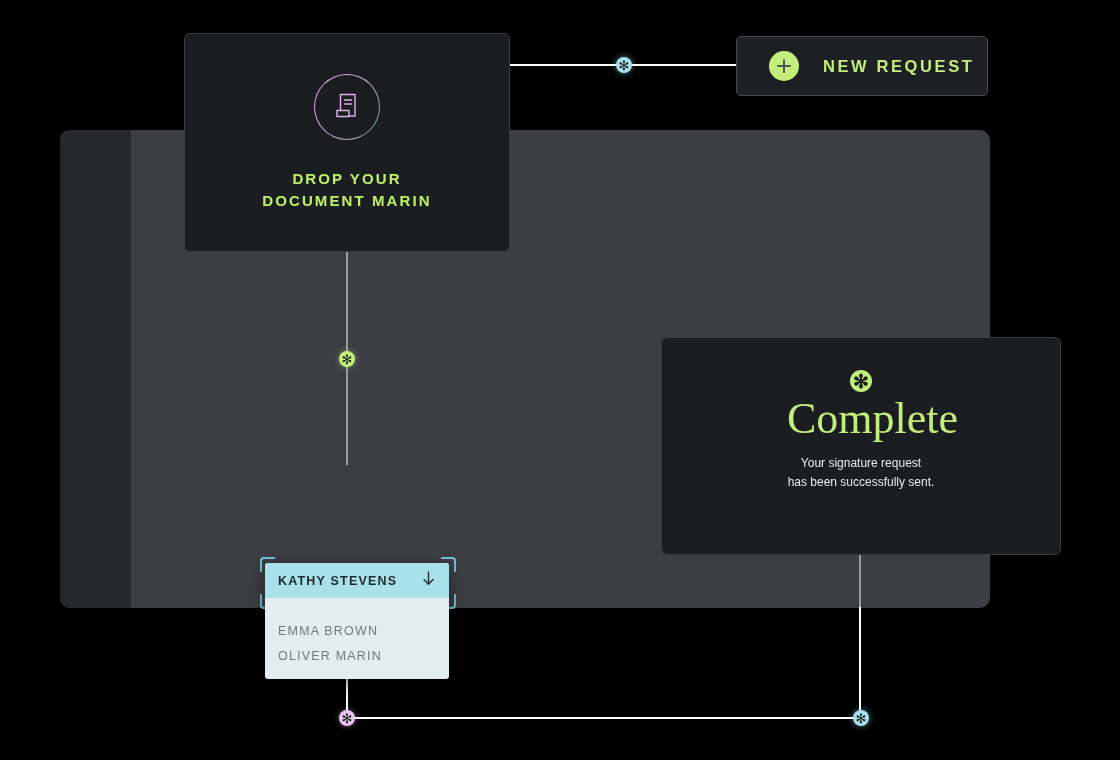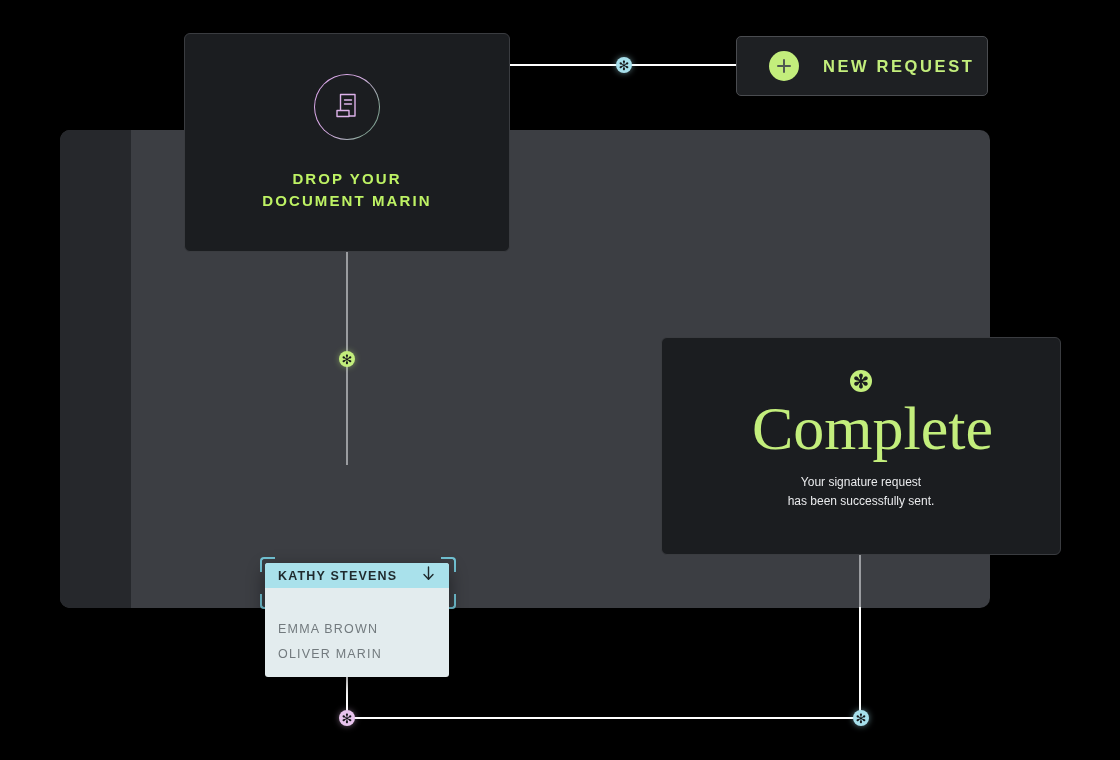--- a/index.html
+++ b/index.html
@@ -169,21 +169,21 @@
     display: flex; align-items: center; justify-content: center;
     color: #1b1d20;
     font-size: 19px;
     line-height: 1;
     font-weight: bold;
     margin-bottom: 4px;
   }
   .complete-title {
     color: #c3ee7c;
     font-family: "Liberation Serif", serif;
-    font-size: 62px;
+    font-size: 44px;
     font-weight: normal;
     line-height: 1.05;
     margin-bottom: 12px;
     margin-left: 23px;
   }
   .complete-sub {
     color: #e9eaec;
     font-size: 12px;
     line-height: 19px;
     text-align: center;
@@ -231,21 +231,21 @@
     left: 265px;
     top: 563px;
     width: 184px;
     border-radius: 3px;
     overflow: hidden;
     background: #e3ecee;
     box-shadow: 0 6px 18px rgba(0,0,0,.45);
   }
   .dd-selected {
     background: #a9e1eb;
-    height: 25px;
+    height: 35px;
     display: flex;
     align-items: center;
     justify-content: space-between;
     padding: 0 14px 0 13px;
     gap: 21px;
   }
   .dd-selected-label {
     color: #1f2a2d;
     font-size: 12.5px;
     font-weight: bold;
@@ -253,21 +253,21 @@
   }
   .dd-option {
     height: 25px;
     display: flex;
     align-items: center;
     padding-left: 13px;
     color: #727a7e;
     font-size: 12.5px;
     letter-spacing: 1.2px;
   }
-  .dd-option:first-of-type { margin-top: 28px; }
+  .dd-option:first-of-type { margin-top: 20px; }
   .dd-list { padding-bottom: 11px; }
 </style>
 </head>
 <body>
 
 <div id="stage">
 
   <div class="bg-panel">
     <div class="bg-panel-sidebar"></div>
   </div>

